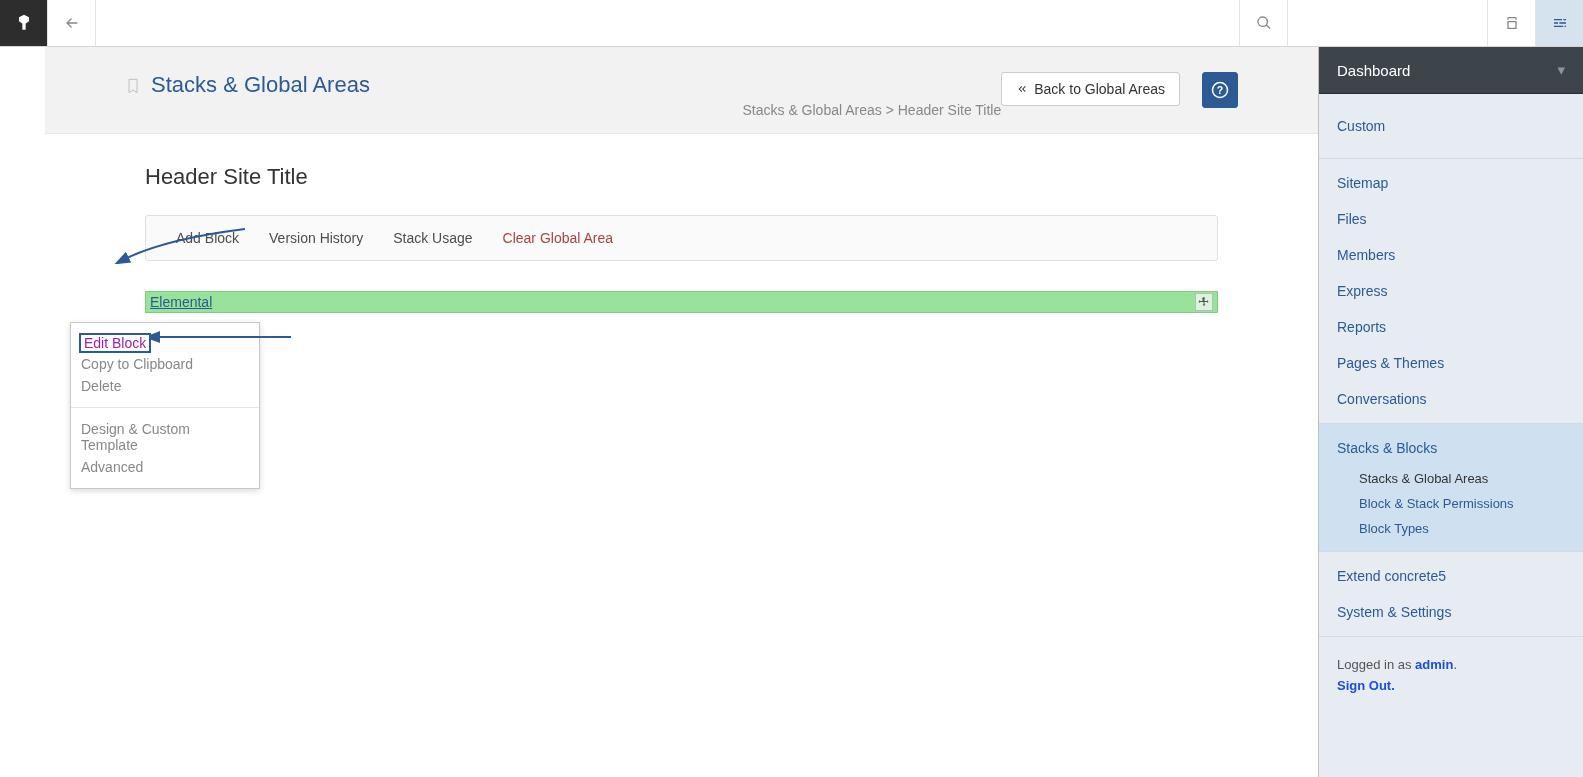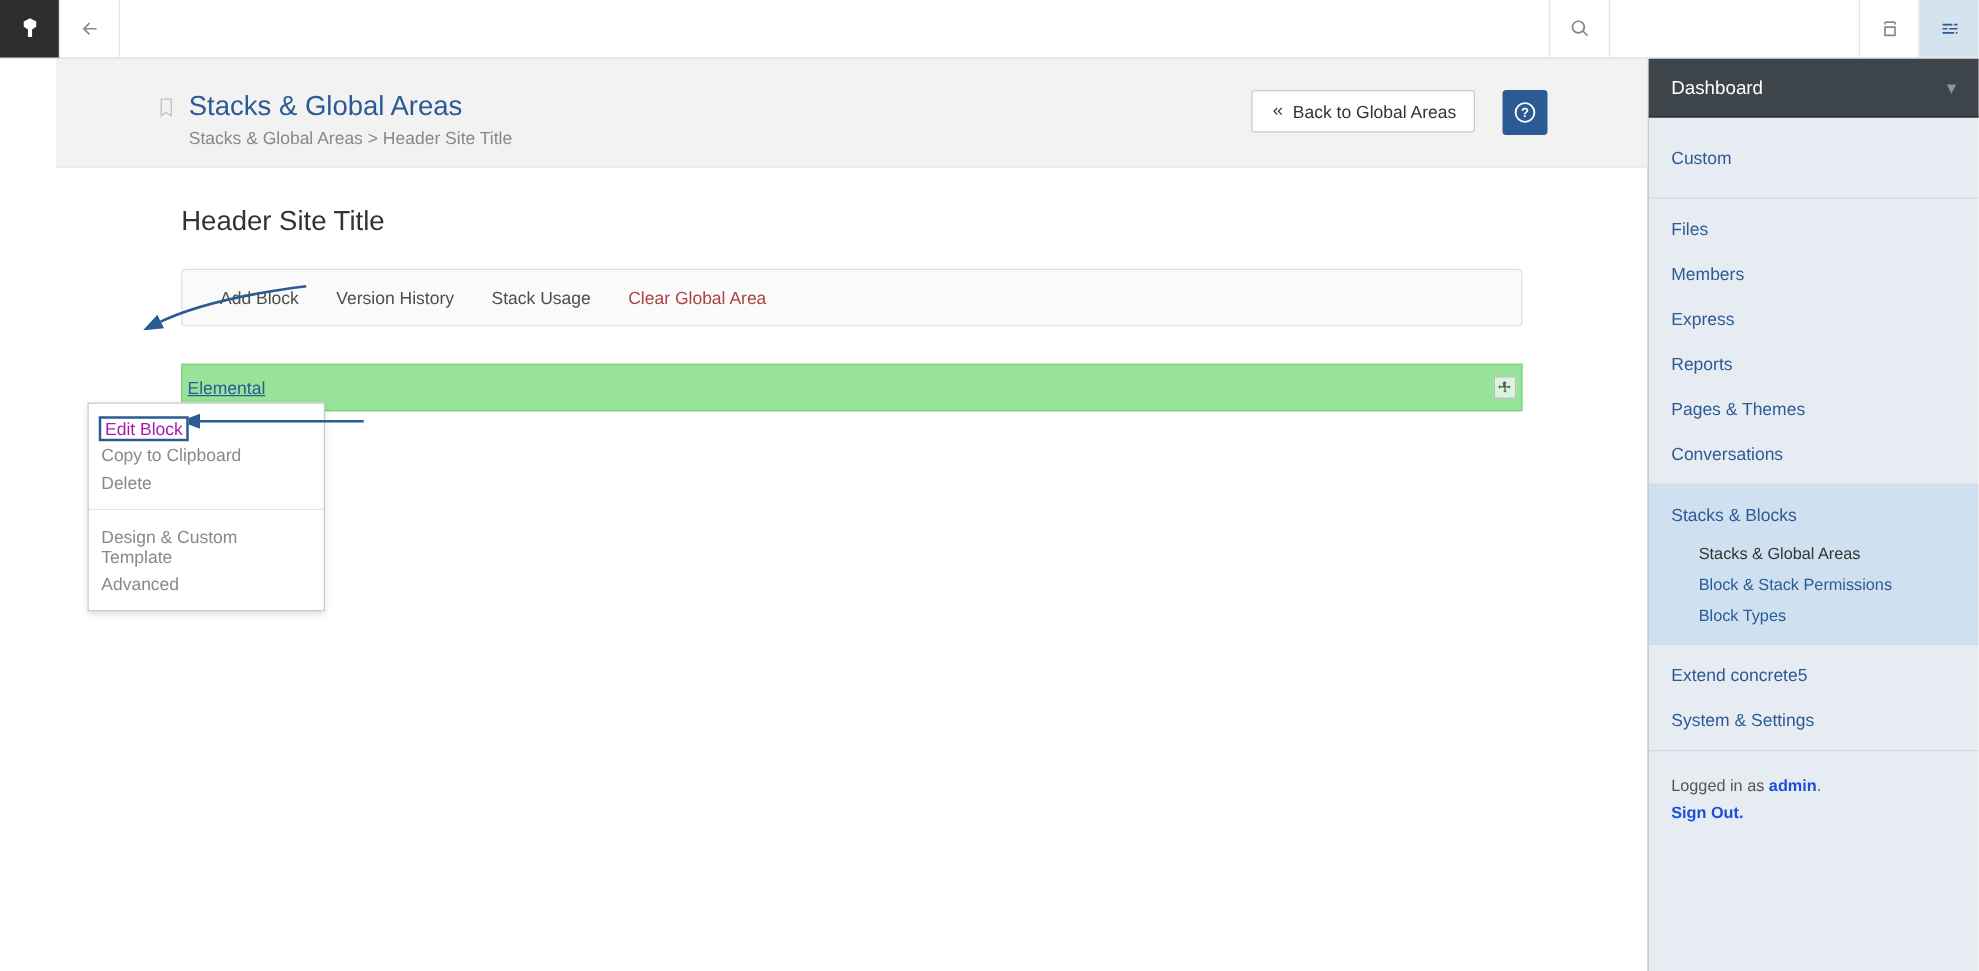--- a/index.html
+++ b/index.html
@@ -18,35 +18,35 @@
 
 
 .layout { display: flex; min-height: calc(100vh - 47px); margin-left: 45px; }
 .main-col { flex: 1; display: flex; flex-direction: column; }
 
 
 .page-header { background: #f2f2f2; border-bottom: 1px solid #e5e5e5; padding: 25px 80px 15px 80px; position: relative; display: flex; align-items: flex-start; }
 .page-header .bookmark { color: #bfbfbf; margin-right: 10px; margin-top: 4px; }
 .page-header .titles { flex: 1; }
 .page-title { font-size: 22px; font-weight: 500; color: #2c5a94; }
-.breadcrumb { font-size: 14px; color: #888; margin-top: 4px; }
+.breadcrumb { font-size: 14px; color: #888; margin-top: 4px; text-align: right; }
 .breadcrumb .cur { color: #888; }
 .page-actions { display: flex; align-items: flex-start; gap: 22px; }
 .btn { display: inline-flex; align-items: center; gap: 6px; padding: 8px 14px; border-radius: 3px; border: 1px solid #ccc; background: #fff; font-size: 14px; cursor: pointer; color: #333; }
 .btn.help { background: #2c5a94; color: #fff; border-color: #2c5a94; width: 36px; justify-content: center; padding: 8px 0; }
 
 
 .body { padding: 30px 100px; position: relative; }
 .stack-title { font-size: 22px; font-weight: 400; color: #333; margin-bottom: 25px; }
 .toolbar-row { display: flex; gap: 30px; border: 1px solid #e0e0e0; border-radius: 3px; padding: 14px 30px; background: #fafafa; }
 .toolbar-row .item { color: #4d4d4d; cursor: pointer; }
 .toolbar-row .item.danger { color: #a94442; }
 
 
-.block-row { margin-top: 30px; position: relative; background: #98e39a; border: 1px solid #7ccf7e; padding: 1px 4px 1px 4px; height: 38px; display: flex; align-items: center; justify-content: space-between; }
+.block-row { margin-top: 30px; position: relative; background: #98e39a; border: 1px solid #7ccf7e; padding: 1px 4px 1px 4px; height: 22px; display: flex; align-items: center; justify-content: space-between; }
 .block-row .label { color: #2c5a94; text-decoration: underline; }
 .move-handle { width: 18px; height: 18px; background: rgba(255,255,255,0.65); border: 1px solid #bbb; display: flex; align-items: center; justify-content: center; cursor: move; }
 
 
 .context-menu { position: absolute; left: 70px; top: 322px; width: 190px; background: #fff; border: 1px solid #c8c8c8; box-shadow: 0 2px 6px rgba(0,0,0,0.15); }
 .context-menu .cm-group { padding: 10px 8px; }
 .context-menu .cm-item { padding: 3px 2px; color: #888; cursor: pointer; font-size: 14px; }
 .context-menu .cm-item.highlight { border: 2px solid #2c5a94; color: #a21caf; display: inline-block; padding: 0 3px; }
 .context-menu .cm-divider { border-top: 1px solid #e5e5e5; }
 
@@ -187,20 +187,21 @@
   <div class="dashboard">
     <div class="dash-head">
       <span>Dashboard</span>
       <span class="caret">▾</span>
     </div>
     <div class="dash-body">
       <div class="dash-section">
         <a class="dash-link">Custom</a>
       </div>
       <div class="dash-section" style="padding-top:6px; padding-bottom:6px;">
+        <a class="dash-link">Sitemap</a>
         <a class="dash-link">Files</a>
         <a class="dash-link">Members</a>
         <a class="dash-link">Express</a>
         <a class="dash-link">Reports</a>
         <a class="dash-link">Pages &amp; Themes</a>
         <a class="dash-link">Conversations</a>
       </div>
       <div class="dash-section active-sec" style="padding-top:6px; padding-bottom:10px;">
         <a class="dash-link">Stacks &amp; Blocks</a>
         <div class="dash-sub">

